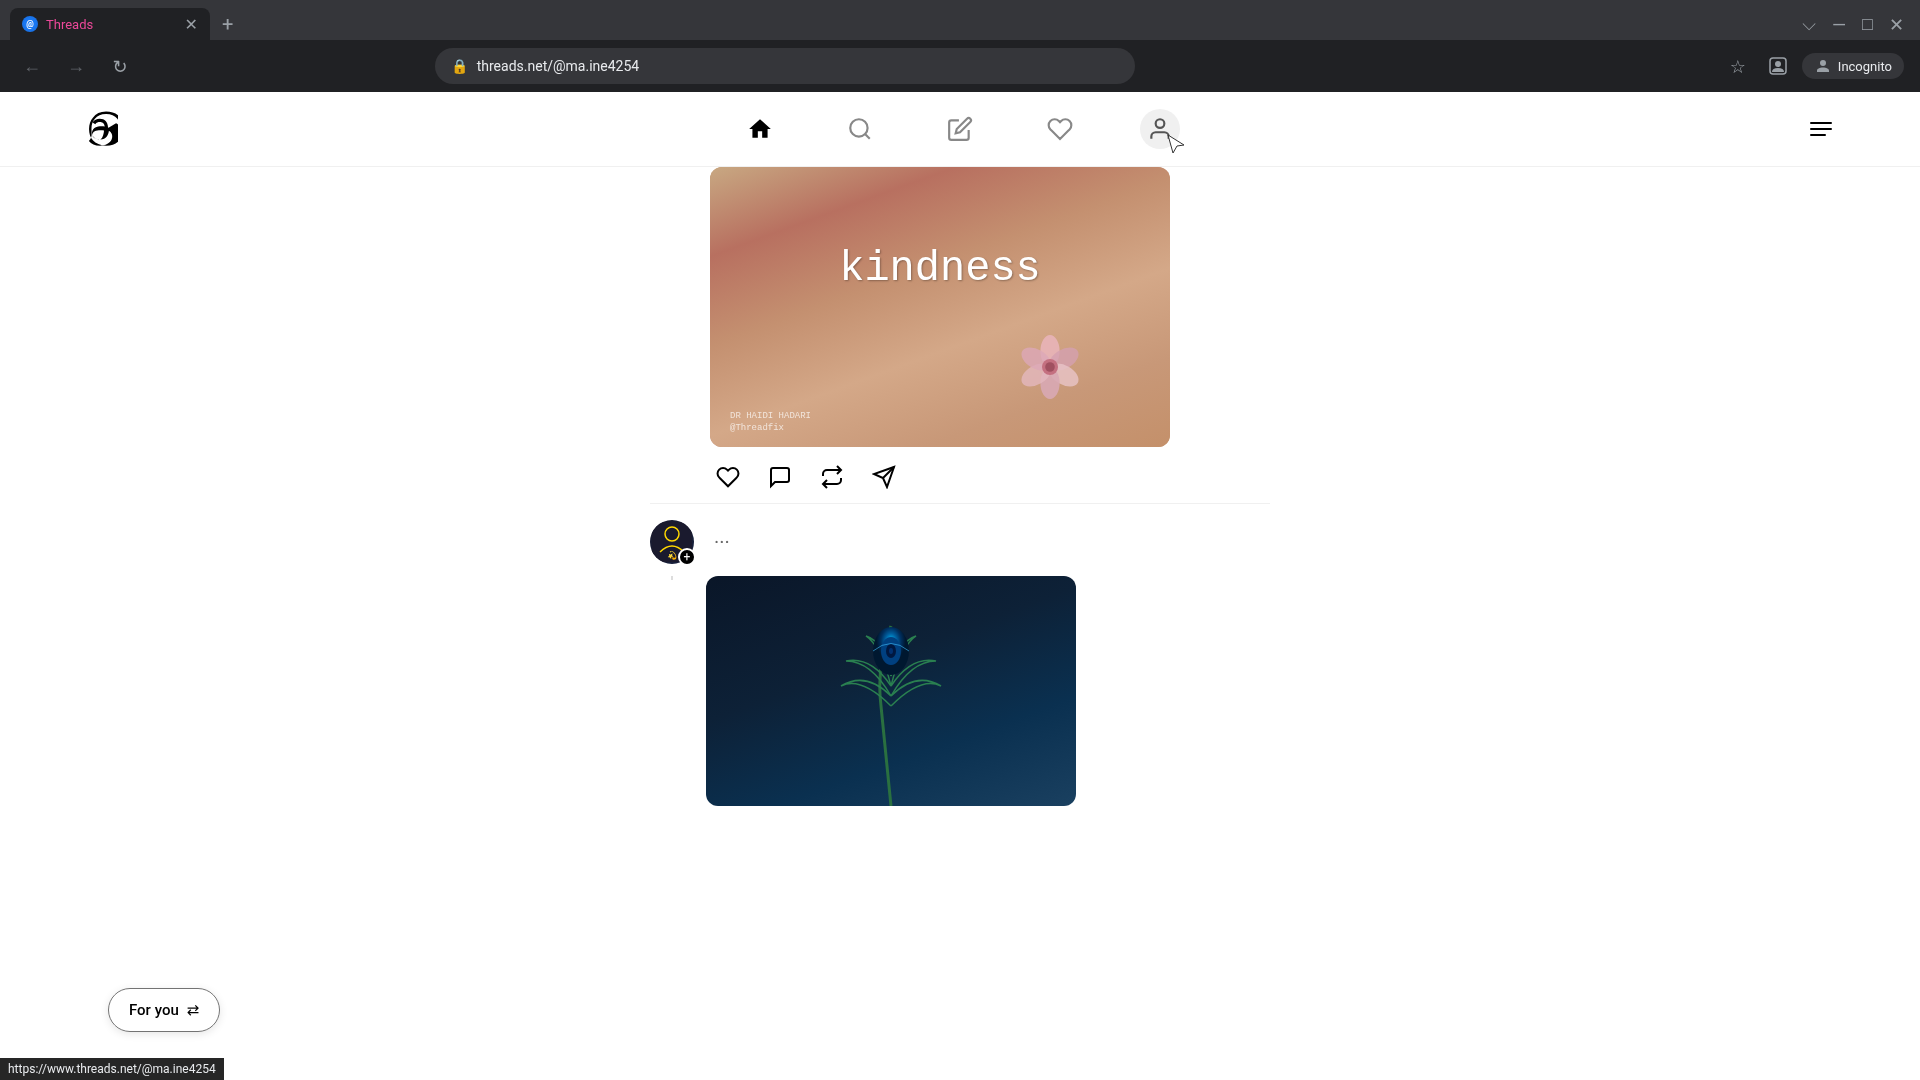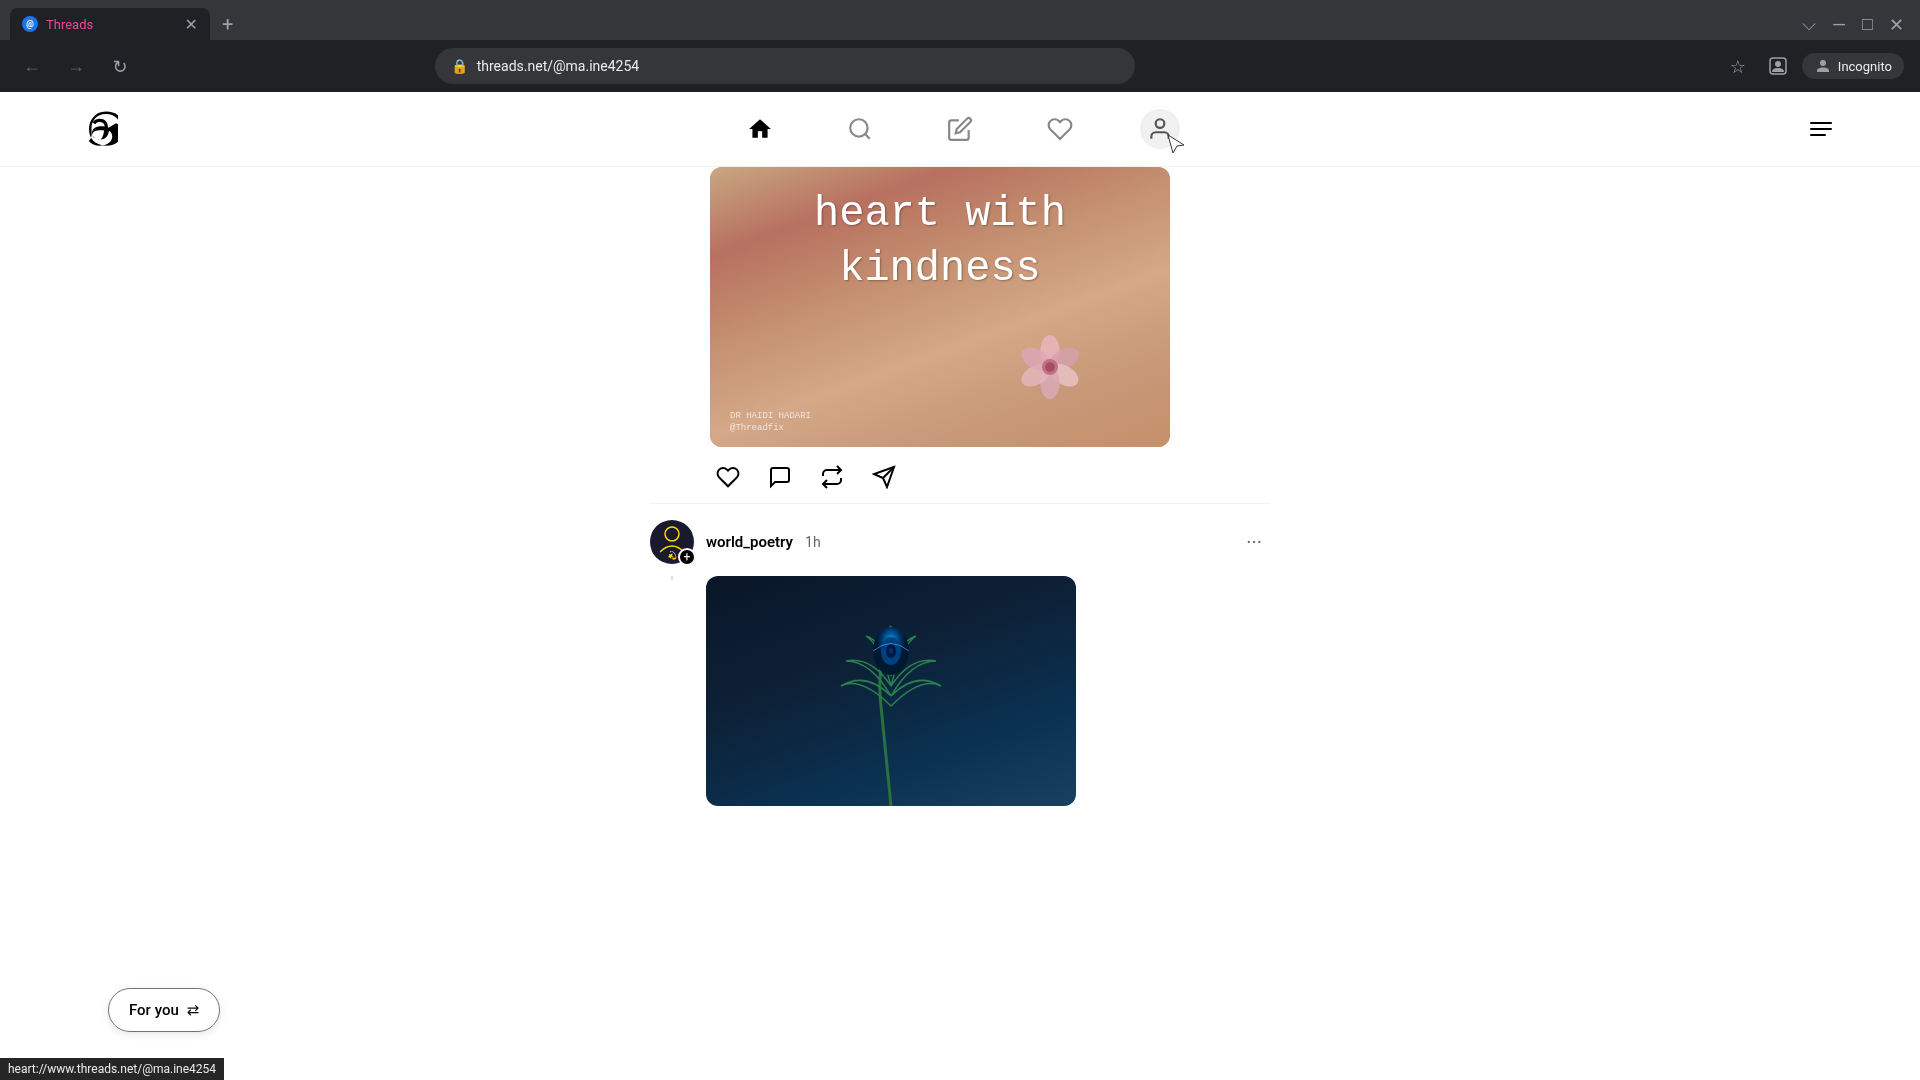--- a/index.html
+++ b/index.html
@@ -575,21 +575,21 @@
 
   <div class="feed-content">
     <div class="feed-column">
 
       <div class="post-1">
         <div class="post-image-container-1">
           <div class="kindness-image">
 
             <div style="position:absolute; inset:0; background: linear-gradient(160deg, #c8a882 0%, #b87060 20%, #c49070 40%, #d4a888 60%, #c89878 80%, #c4906a 100%);"></div>
             <div class="kindness-text">
-              <span>heart with</span><br>
+              <br>
               <span>kindness</span>
             </div>
 
             <div class="flower-decoration">
               <svg class="flower-svg" viewBox="0 0 100 100">
                 <ellipse cx="50" cy="30" rx="12" ry="20" fill="#e8b4b8" opacity="0.9" transform="rotate(0 50 50)"></ellipse>
                 <ellipse cx="50" cy="30" rx="12" ry="20" fill="#d4a0b0" opacity="0.8" transform="rotate(60 50 50)"></ellipse>
                 <ellipse cx="50" cy="30" rx="12" ry="20" fill="#e8c4c8" opacity="0.8" transform="rotate(120 50 50)"></ellipse>
                 <ellipse cx="50" cy="30" rx="12" ry="20" fill="#d8a8b4" opacity="0.9" transform="rotate(180 50 50)"></ellipse>
                 <ellipse cx="50" cy="30" rx="12" ry="20" fill="#e4b8be" opacity="0.8" transform="rotate(240 50 50)"></ellipse>
@@ -649,26 +649,20 @@
                   <path d="M8 30 Q20 18 32 30" fill="none" stroke="#ffd700" stroke-width="1.5"></path>
                   <text x="20" y="36" text-anchor="middle" font-size="8" fill="#ffd700" font-style="italic">💫</text>
                 </svg>
               </div>
             </div>
             <div class="add-badge">
               <span>+</span>
             </div>
           </div>
 
-          <div class="post-meta">
-            <div style="display:flex; align-items:center; gap: 12px;">
-              <span class="post-username">world_poetry</span>
-              <span class="post-time">1h</span>
-            </div>
-          </div>
           <div class="post-more-btn">···</div>
         </div>
 
         <div class="post-image-2">
 
           <svg class="peacock-feather" width="200" height="200" viewBox="0 0 200 200">
 
             <defs>
               <radialGradient id="featherEye" cx="50%" cy="30%" r="40%">
                 <stop offset="0%" stop-color="#00c8ff"></stop>
@@ -699,16 +693,16 @@
 
     </div>
   </div>
 
   <div class="for-you-btn">
     <span>For you</span>
     <span>⇄</span>
   </div>
 
   <div class="status-bar">
-    <span>heart://www.threads.net/@ma.ine4254</span>
+    <span>https://www.threads.net/@ma.ine4254</span>
   </div>
 
 </div>
 
 </body></html>

